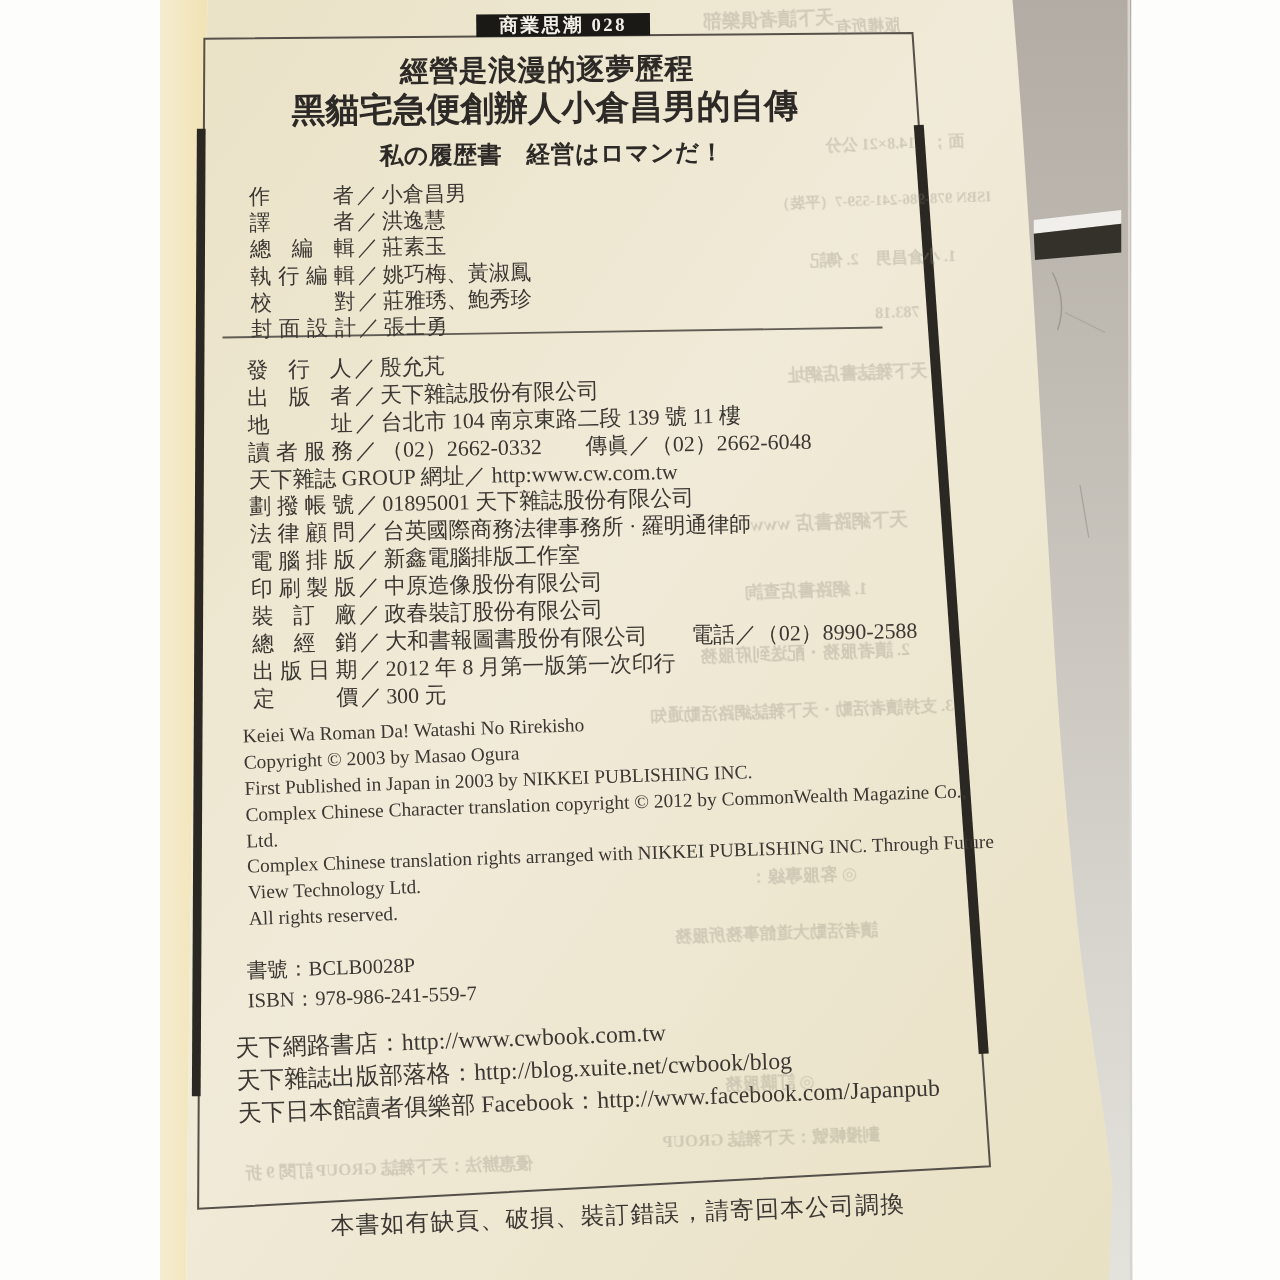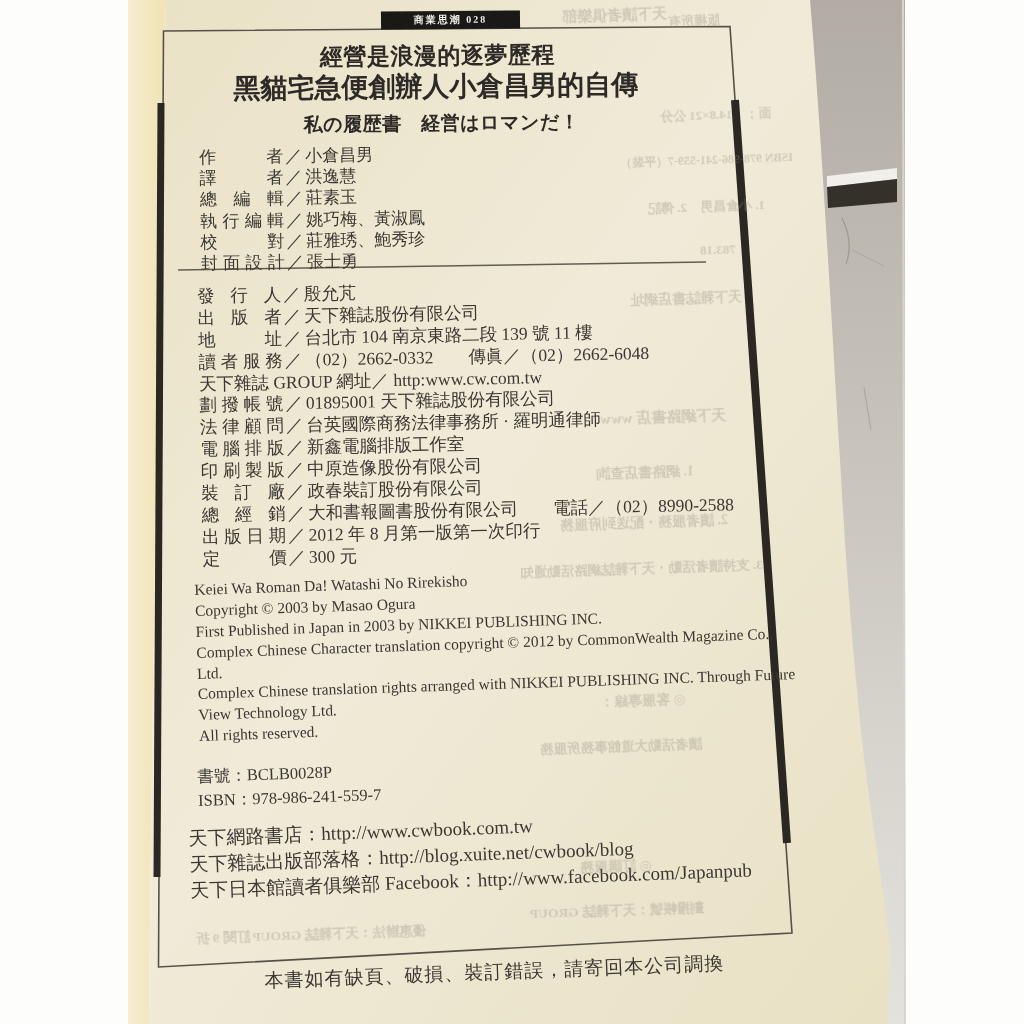--- a/index.html
+++ b/index.html
@@ -9,21 +9,21 @@
   }
   html,body{margin:0;padding:0;background:#ffffff;}
   #stage{position:relative;width:1024px;height:1024px;overflow:hidden;
          font-family:"Liberation Serif","DejaVu Serif",serif;color:var(--ink);}
   #bg-svg{position:absolute;left:0;top:0;}
   .abs{position:absolute;white-space:nowrap;}
   
   #badge{position:absolute;left:381px;top:11px;width:139px;height:18px;
          background:var(--badge-bg);display:flex;align-items:center;justify-content:center;
          transform:rotate(-0.5deg);}
-  #badge span{color:var(--badge-text);font-size:10px;font-weight:bold;letter-spacing:2px;}
+  #badge span{color:var(--badge-text);font-size:15px;font-weight:bold;letter-spacing:2px;}
   
   #title-block{position:absolute;left:0;top:0;transform:rotate(-0.6deg);transform-origin:300px 60px;}
   .t1{left:320px;top:42px;font-size:23px;font-weight:bold;letter-spacing:0.5px;color:var(--title-ink);}
   .t2{left:233px;top:70px;font-size:27px;font-weight:bold;color:var(--title-ink);}
   .t3{left:303px;top:112px;font-size:19px;font-weight:bold;letter-spacing:0.5px;color:var(--title-ink);}
   
   #credits{position:absolute;left:199px;top:146px;transform:rotate(-0.9deg);transform-origin:0 0;font-size:17px;}
   #credits .row{height:21.2px;}
   #publication{position:absolute;left:197px;top:284px;transform:rotate(-1.15deg);transform-origin:0 0;font-size:17.5px;}
   #publication .row{height:21.9px;}

